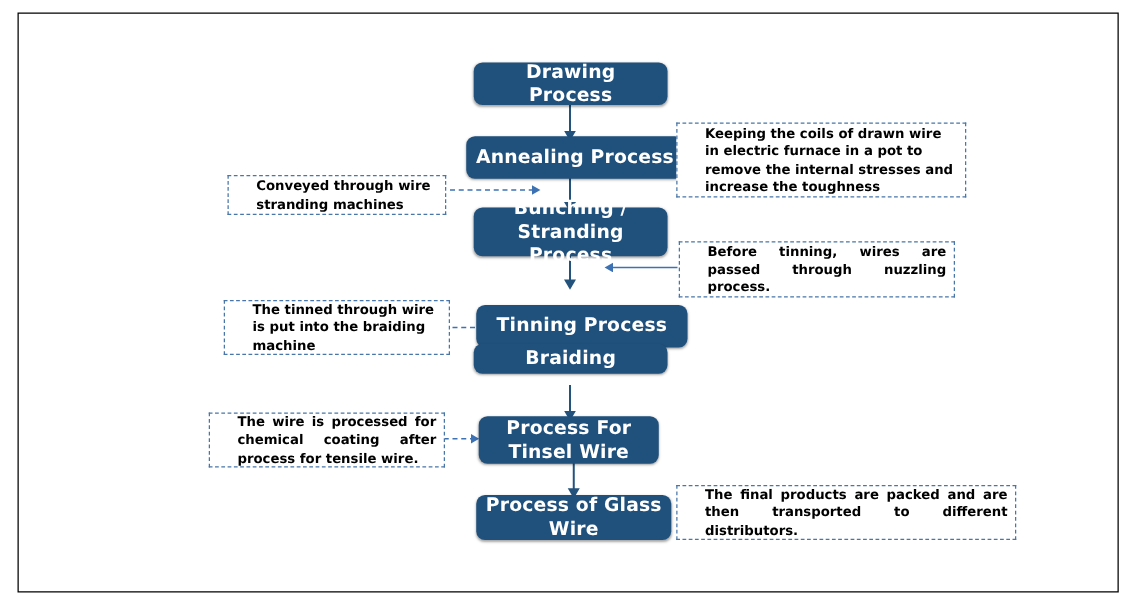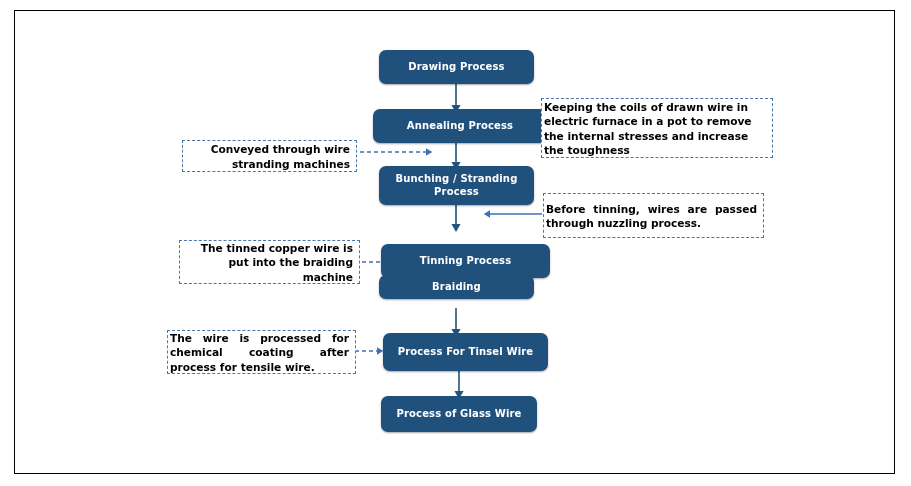--- a/index.html
+++ b/index.html
@@ -33,47 +33,47 @@
     width: 911px;
     height: 486px;
   }
   
   .pbox {
     position: absolute;
     background: #20517D;
     border-radius: 7px;
     color: #ffffff;
     font-weight: bold;
-    font-size: 10px;
+    font-size: 15px;
     letter-spacing: 0.15px;
     display: flex;
     align-items: center;
     justify-content: center;
     text-align: center;
     line-height: 1.28;
     box-shadow: 0 1px 2px rgba(0,0,0,0.35);
     padding: 0 6px;
     box-sizing: border-box;
   }
   
   .note {
     position: absolute;
     border: 1.2px dashed #4876A8;
     background: #ffffff;
     color: #000000;
     font-weight: bold;
     font-size: 10.6px;
     line-height: 1.33;
     box-sizing: border-box;
-    padding: 4px 6px 3px 2px;
+    padding: 4px 6px 3px 22px;
     display: flex;
     align-items: center;
   }
   .note > span { display: block; width: 100%; }
-  .note.center > span { text-align: right; margin-left: 16px; }
+  .note.center > span { text-align: left; }
   .note.just > span  { text-align: justify; text-align-last: left; }
   .note.left > span  { text-align: left; }
 
   
   svg.wires {
     position: absolute;
     left: 0; top: 0;
     width: 911px;
     height: 486px;
     pointer-events: none;
@@ -129,43 +129,46 @@
     </div>
 
     <div class="pbox" style="left:381px; top:244px; width:169px; height:34px;">
       <span>Tinning Process</span>
     </div>
 
     <div class="pbox" style="left:379px; top:275px; width:155px; height:24px;">
       <span>Braiding</span>
     </div>
 
-    <div class="pbox" style="left:383px; top:333px; width:165px; height:38px;">
+    <div class="pbox" style="left:383px; top:333px; width:144px; height:38px;">
       <span>Process For Tinsel Wire</span>
     </div>
 
     <div class="pbox" style="left:381px; top:396px; width:156px; height:36px;">
       <span>Process of Glass Wire</span>
     </div>
 
     <div class="note left" style="left:541px; top:98px; width:232px; height:60px;">
       <span>Keeping the coils of drawn wire in electric furnace in a pot to remove the internal stresses and increase the toughness</span>
     </div>
 
     <div class="note center" style="left:182px; top:140px; width:175px; height:32px;">
       <span>Conveyed through wire stranding machines</span>
     </div>
 
     <div class="note just" style="left:543px; top:193px; width:221px; height:45px;">
       <span>Before tinning, wires are passed through nuzzling process.</span>
     </div>
 
     <div class="note center" style="left:179px; top:240px; width:181px; height:44px;">
-      <span>The tinned copper wire is put into the braiding machine</span>
+      <span>The tinned through wire is put into the braiding machine</span>
     </div>
 
     <div class="note just" style="left:167px; top:330px; width:189px; height:44px;">
       <span>The wire is processed for chemical coating after process for tensile wire.</span>
     </div>
 
+    <div class="note just" style="left:541px; top:388px; width:272px; height:44px;">
+      <span>The final products are packed and are then transported to different distributors.</span>
+    </div>
 
   </div>
 </div>
 
 </body></html>

